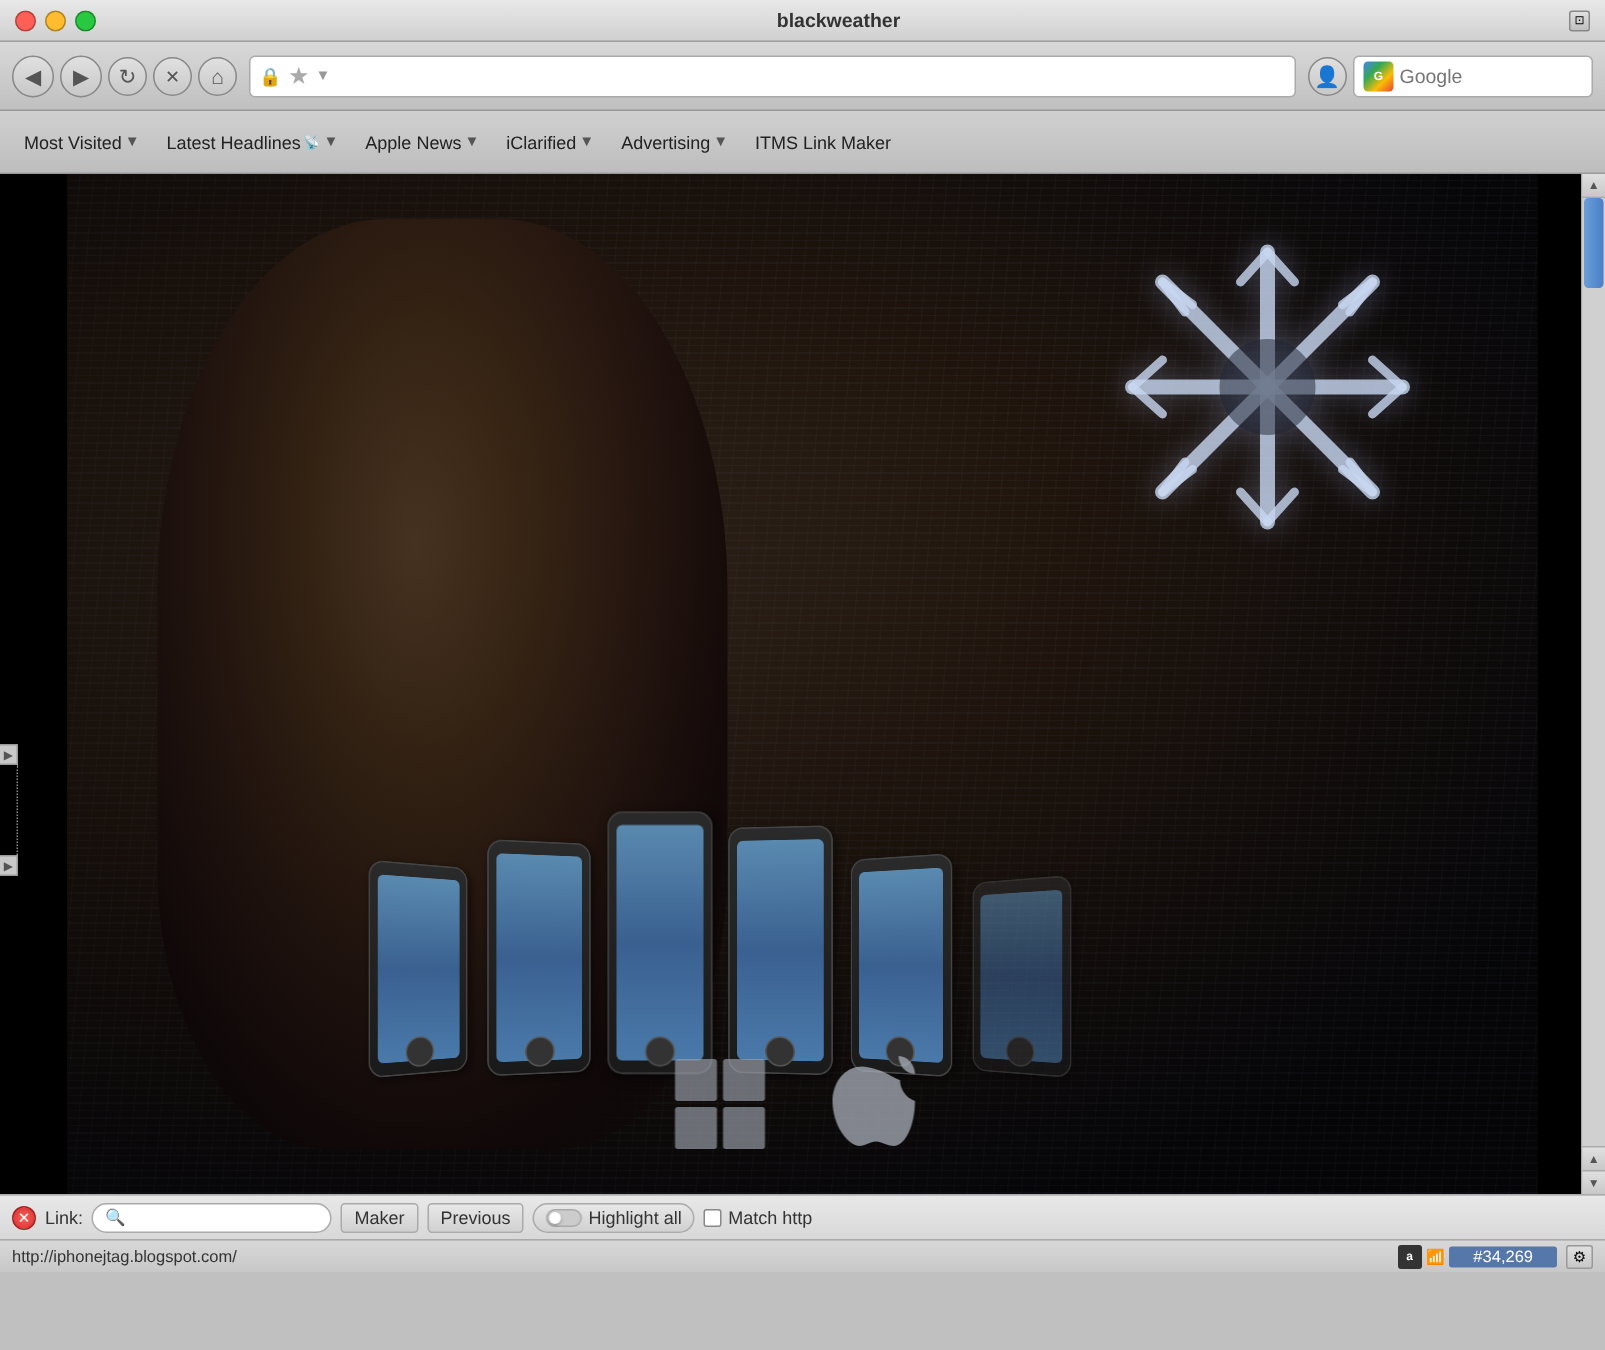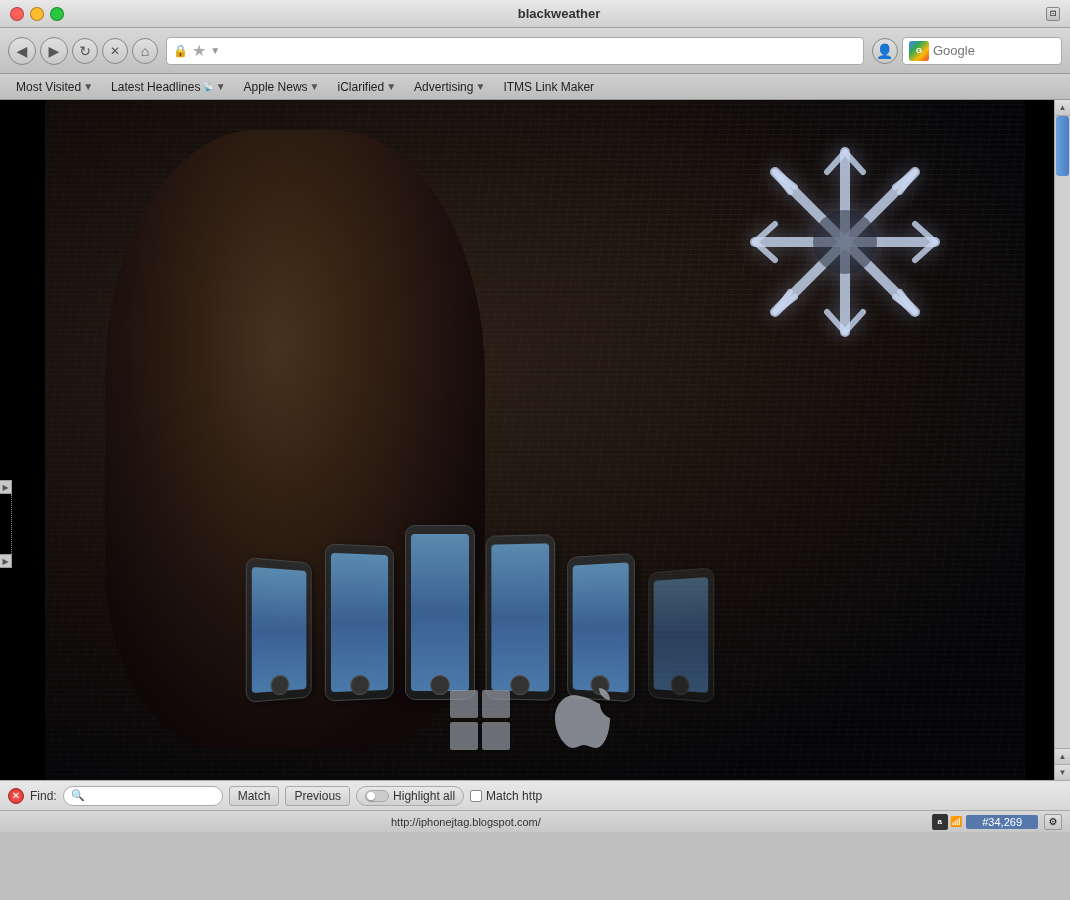--- a/index.html
+++ b/index.html
@@ -206,21 +206,21 @@
       flex: 1;
       border: none;
       outline: none;
       font-size: 13px;
       background: transparent;
     }
 
     
     .bookmarks-bar {
       width: 100%;
-      height: 26px;
+      height: 42px;
       background: linear-gradient(to bottom, #d0d0d0, #bdbdbd);
       border-bottom: 1px solid #999;
       display: flex;
       align-items: center;
       padding: 0 8px;
       gap: 2px;
     }
     .bookmark-item {
       padding: 2px 8px;
       font-size: 12px;
@@ -570,21 +570,20 @@
       border-top: 1px solid #aaa;
       display: flex;
       align-items: center;
       padding: 0 8px;
       gap: 8px;
     }
     .status-url {
       flex: 1;
       font-size: 11px;
       color: #333;
-      text-align: center;
     }
     .status-right {
       display: flex;
       align-items: center;
       gap: 6px;
     }
     .alexa-badge {
       display: flex;
       align-items: center;
       gap: 3px;
@@ -781,26 +780,26 @@
     </div>
     <div class="scroll-btn-bottom">▲</div>
     <div class="scroll-btn-bottom">▼</div>
   </div>
 </div>
 
 <div class="find-bar">
   <div class="find-close">
     <span>✕</span>
   </div>
-  <span class="find-label">Find:</span>
+  <span class="find-label">Link:</span>
   <div class="find-input-wrapper">
     <span class="find-search-icon">🔍</span>
     <input class="find-input" type="text" style="">
   </div>
-  <button class="find-nav-btn">Match</button>
+  <button class="find-nav-btn">Maker</button>
   <button class="find-nav-btn">Previous</button>
   <div class="find-highlight-btn">
     <div class="toggle-switch"></div>
     <span>Highlight all</span>
   </div>
   <label class="match-case-label">
     <div class="match-case-checkbox"></div>
     <span>Match http</span>
   </label>
 </div>

